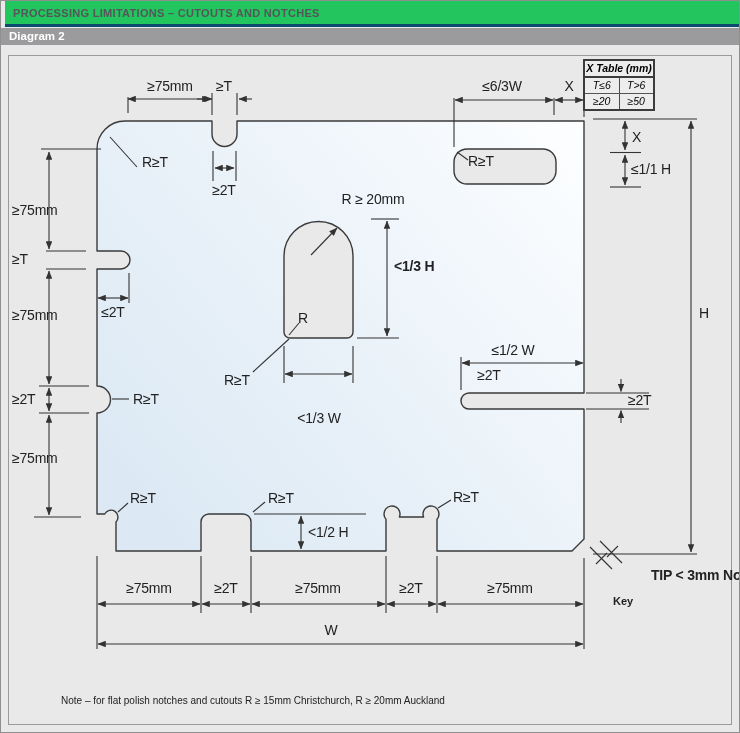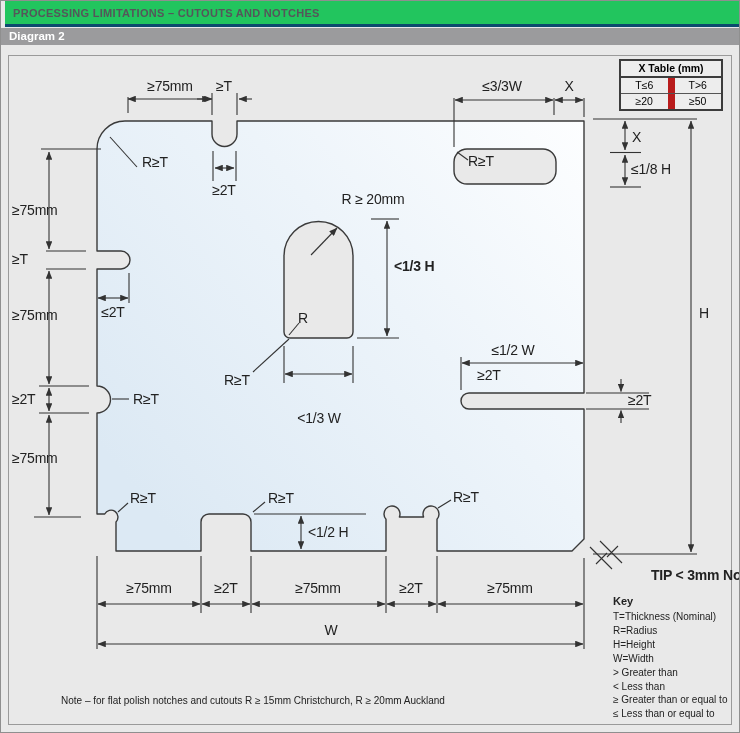--- a/index.html
+++ b/index.html
@@ -16,28 +16,28 @@
          border:1px solid #9a9a9a;box-sizing:border-box;}
   svg.lines{position:absolute;left:0;top:0;}
   .anno{position:absolute;font-size:14px;color:#222;white-space:nowrap;
         transform:translate(-50%,-50%);letter-spacing:-0.2px;z-index:5;}
   .anno.left{transform:translate(0,-50%);}
   .note{position:absolute;left:60px;top:666px;width:540px;text-align:left;
         font-size:10px;color:#222;z-index:5;margin-top:28px;}
   .key{position:absolute;left:612px;top:594px;font-size:10px;color:#222;z-index:5;}
   .key .kh{font-weight:bold;font-size:11px;margin-bottom:3px;}
   .key .ki{line-height:13.9px;white-space:nowrap;}
-  .xtable{position:absolute;left:618px;top:58px;width:104px;border:2px solid #3c3c3c;
-          background:#ededed;box-sizing:border-box;z-index:5;}
+  .xtable{position:absolute;left:582px;top:58px;width:72px;border:2px solid #3c3c3c;
+          background:#ededed;box-sizing:border-box;z-index:5;font-style:italic;}
   .xtable .th{font-weight:bold;font-size:10.5px;text-align:center;
               border-bottom:2px solid #3c3c3c;padding:1px 0 2px;}
   .xtable .row{display:flex;}
   .xtable .row.mid{border-bottom:1px solid #555;}
   .xtable .cell{flex:1;text-align:center;font-size:10.5px;padding:1px 0 2px;}
-  .xtable .cell.l{border-right:7px solid #b91c1c;}
+  .xtable .cell.l{border-right:1px solid #b91c1c;}
 </style>
 </head>
 <body>
 
 <div class="page">
 
   <div class="titlebar">
     <div class="title">PROCESSING LIMITATIONS – CUTOUTS AND NOTCHES</div>
   </div>
 
@@ -155,21 +155,21 @@
     </g>
 
     <g stroke="#333" stroke-width="1.1" fill="none">
       <path d="M589,546 L611,568 M599,540 L621,562 M595,563 L606,552 M606,556 L617,545"></path>
     </g>
   </svg>
 
   <div id="annotation-layer">
       <div class="anno" style="left: 169px; top: 85px;">≥75mm</div>
       <div class="anno" style="left: 223px; top: 85px;">≥T</div>
-      <div class="anno" style="left: 501px; top: 85px;">≤3/3W</div>
+      <div class="anno" style="left: 501px; top: 85px;">≤6/3W</div>
       <div class="anno" style="left: 568px; top: 85px;">X</div>
       <div class="anno left" style="left: 141px; top: 161px;">R≥T</div>
       <div class="anno" style="left: 223px; top: 189px;">≥2T</div>
       <div class="anno left" style="left: 467px; top: 160px;">R≥T</div>
       <div class="anno" style="left: 372px; top: 198px;">R ≥ 20mm</div>
       <div class="anno left" style="left: 393px; top: 265px; font-weight: bold;">&lt;1/3 H</div>
       <div class="anno" style="left: 302px; top: 317px;">R</div>
       <div class="anno left" style="left: 223px; top: 379px;">R≥T</div>
       <div class="anno" style="left: 318px; top: 382px; margin-top: 35px;">&lt;1/3 W</div>
       <div class="anno left" style="left: 11px; top: 209px;">≥75mm</div>
@@ -177,21 +177,21 @@
       <div class="anno left" style="left: 11px; top: 314px;">≥75mm</div>
       <div class="anno" style="left: 112px; top: 311px;">≤2T</div>
       <div class="anno left" style="left: 11px; top: 398px;">≥2T</div>
       <div class="anno left" style="left: 132px; top: 398px;">R≥T</div>
       <div class="anno left" style="left: 11px; top: 457px;">≥75mm</div>
       <div class="anno left" style="left: 129px; top: 497px;">R≥T</div>
       <div class="anno left" style="left: 267px; top: 497px;">R≥T</div>
       <div class="anno left" style="left: 452px; top: 496px;">R≥T</div>
       <div class="anno left" style="left: 307px; top: 531px;">&lt;1/2 H</div>
       <div class="anno left" style="left: 631px; top: 136px;">X</div>
-      <div class="anno left" style="left: 630px; top: 168px;">≤1/8 H</div>
+      <div class="anno left" style="left: 630px; top: 168px;">≤1/1 H</div>
       <div class="anno left" style="left: 698px; top: 312px;">H</div>
       <div class="anno" style="left: 500px; top: 349px; margin-left: 12px;">≤1/2 W</div>
       <div class="anno" style="left: 488px; top: 374px;">≥2T</div>
       <div class="anno left" style="left: 627px; top: 399px;">≥2T</div>
       <div class="anno" style="left: 148px; top: 587px;">≥75mm</div>
       <div class="anno" style="left: 225px; top: 587px;">≥2T</div>
       <div class="anno" style="left: 317px; top: 587px;">≥75mm</div>
       <div class="anno" style="left: 410px; top: 587px;">≥2T</div>
       <div class="anno" style="left: 509px; top: 587px;">≥75mm</div>
       <div class="anno" style="left: 330px; top: 629px;">W</div>
@@ -205,27 +205,17 @@
       <div class="cell">T&gt;6</div>
     </div>
     <div class="row">
       <div class="cell l">≥20</div>
       <div class="cell">≥50</div>
     </div>
   </div>
 
   <div class="key">
     <div class="kh">Key</div>
-    <div id="key-items">
-        <div class="ki">T=Thickness (Nominal)</div>
-        <div class="ki">R=Radius</div>
-        <div class="ki">H=Height</div>
-        <div class="ki">W=Width</div>
-        <div class="ki">&gt; Greater than</div>
-        <div class="ki">&lt; Less than</div>
-        <div class="ki">≥ Greater than or equal to</div>
-        <div class="ki">≤ Less than or equal to</div>
-      </div>
   </div>
 
   <div class="note">Note – for flat polish notches and cutouts R ≥ 15mm Christchurch, R ≥ 20mm Auckland</div>
 
 </div>
 
 </body></html>

